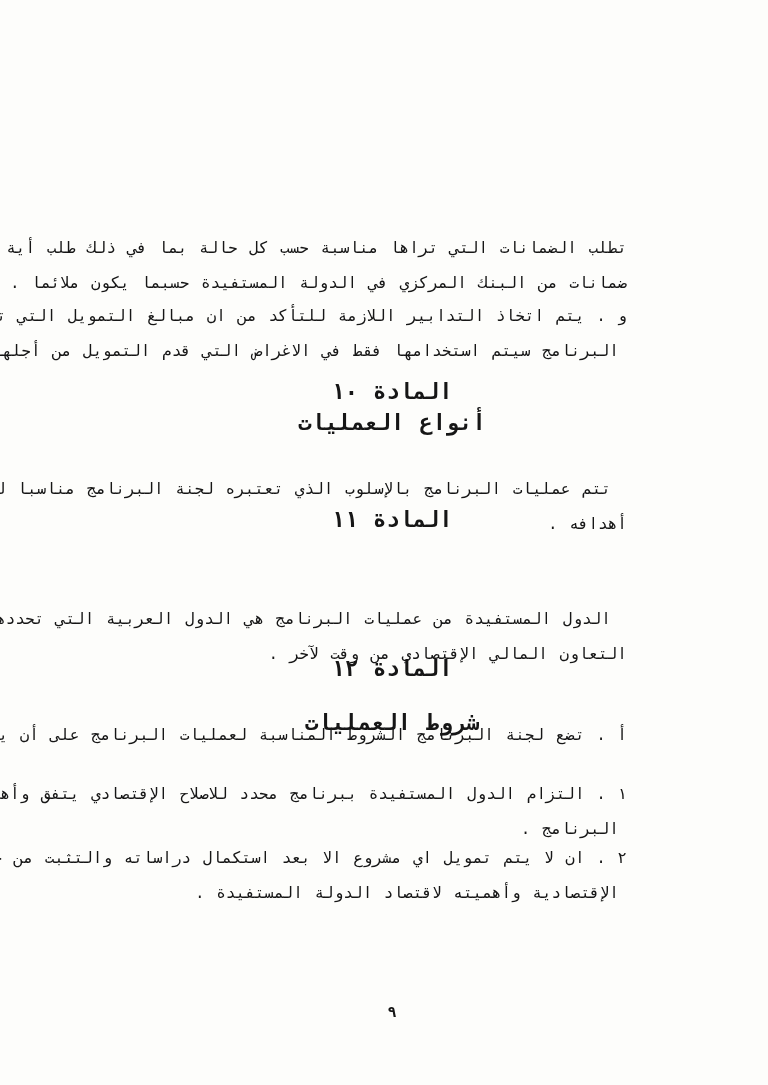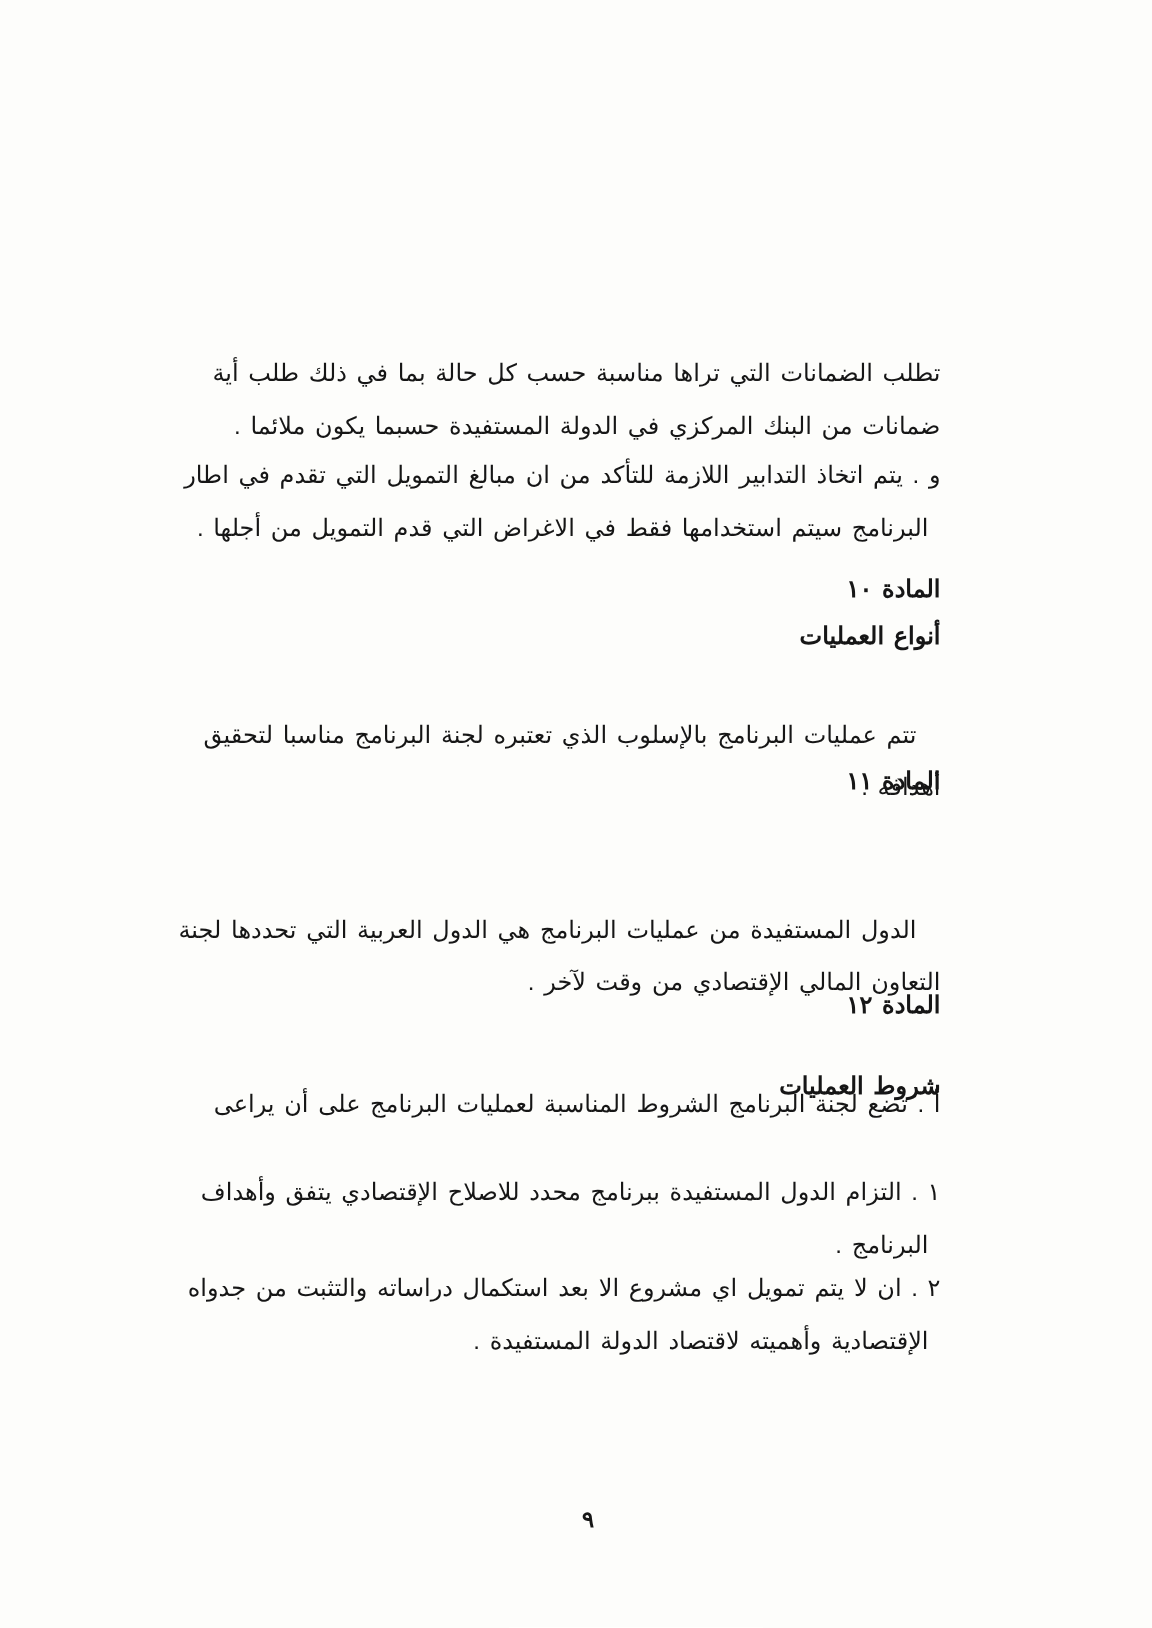--- a/index.html
+++ b/index.html
@@ -5,21 +5,21 @@
   html, body {
     margin: 0;
     padding: 0;
     background: #ffffff;
   }
   .page {
     position: relative;
     width: 768px;
     height: 1085px;
     background: #fdfdfb;
-    font-family: Liberation Sans, sans-serif;
+    font-family: Liberation Mono, monospace;
     color: #161616;
     overflow: hidden;
     margin: 0 auto;
   }
   .content {
     position: absolute;
     top: 0;
     right: 141px;
     width: 470px;
     height: 100%;
@@ -31,24 +31,24 @@
     width: 100%;
   }
   .body-line {
     font-size: 16px;
     line-height: 35px;
     text-align: right;
     white-space: nowrap;
     word-spacing: 2px;
   }
   .heading {
-    font-size: 16px;
+    font-size: 22px;
     font-weight: bold;
     line-height: 30px;
-    text-align: right;
+    text-align: center;
     word-spacing: 2px;
   }
   .first-indent { padding-right: 16px; margin-top: 32px; }
   .hang-indent  { padding-right: 8px; }
   .page-number {
     position: absolute;
     top: 999px;
     right: 0;
     width: 100%;
     text-align: center;

